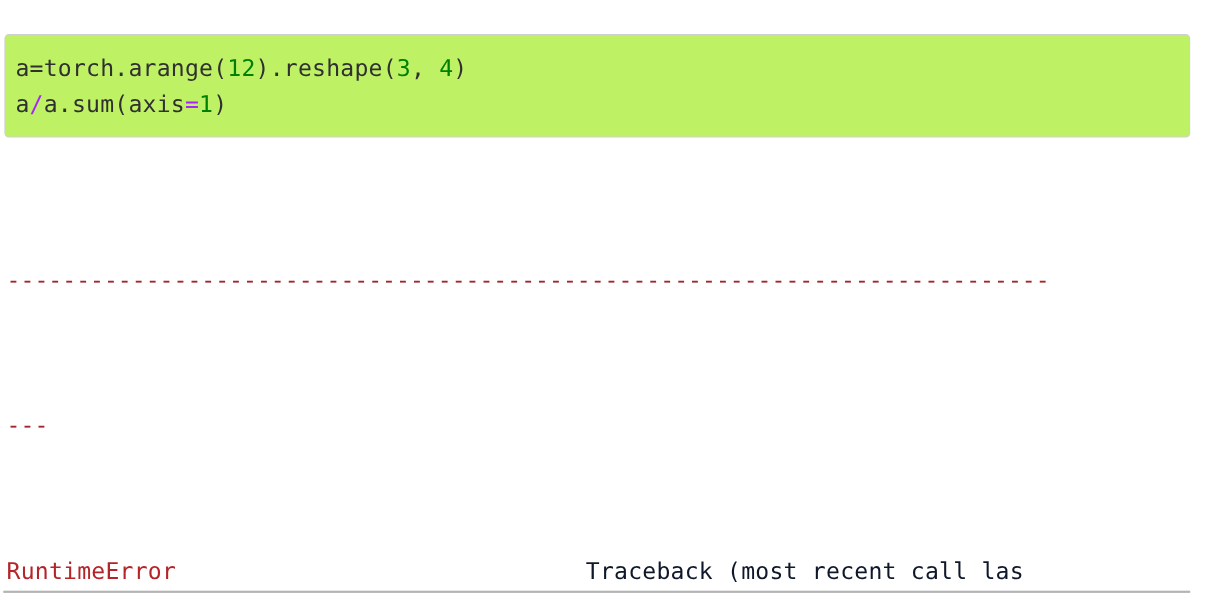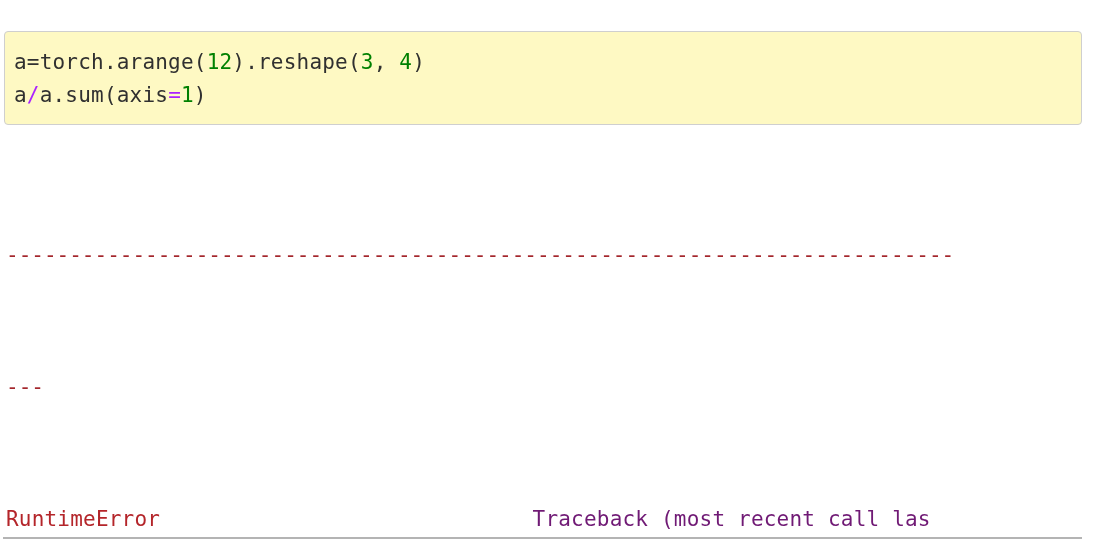--- a/index.html
+++ b/index.html
@@ -24,21 +24,21 @@
     background: #ffffff;
   }
 
   
   .input-cell {
     position: absolute;
     left: 4px;
     top: 31px;
     width: 1078px;
     height: 94px;
-    background: #fef9c3;
+    background: #bef264;
     border: 1px solid #cfcfcf;
     border-radius: 4px;
     box-sizing: border-box;
   }
   .input-code {
     position: absolute;
     left: 9px;
     top: 14px;
     font-size: 21px;
     line-height: 33px;
@@ -65,21 +65,21 @@
   }
 
   .tb-rule {
     color: #a4262c;
     letter-spacing: 0px;
   }
   .err-name {
     color: #b4252a;
     font-weight: normal;
   }
-  .plain { color: #701a75; }
+  .plain { color: #0f172a; }
 
   
   .op      { color: #aa22ff; }
   .num     { color: #008000; }
   .ident   { color: #303030; }
 
   
   .next-cell-rule {
     position: absolute;
     left: 3px;

